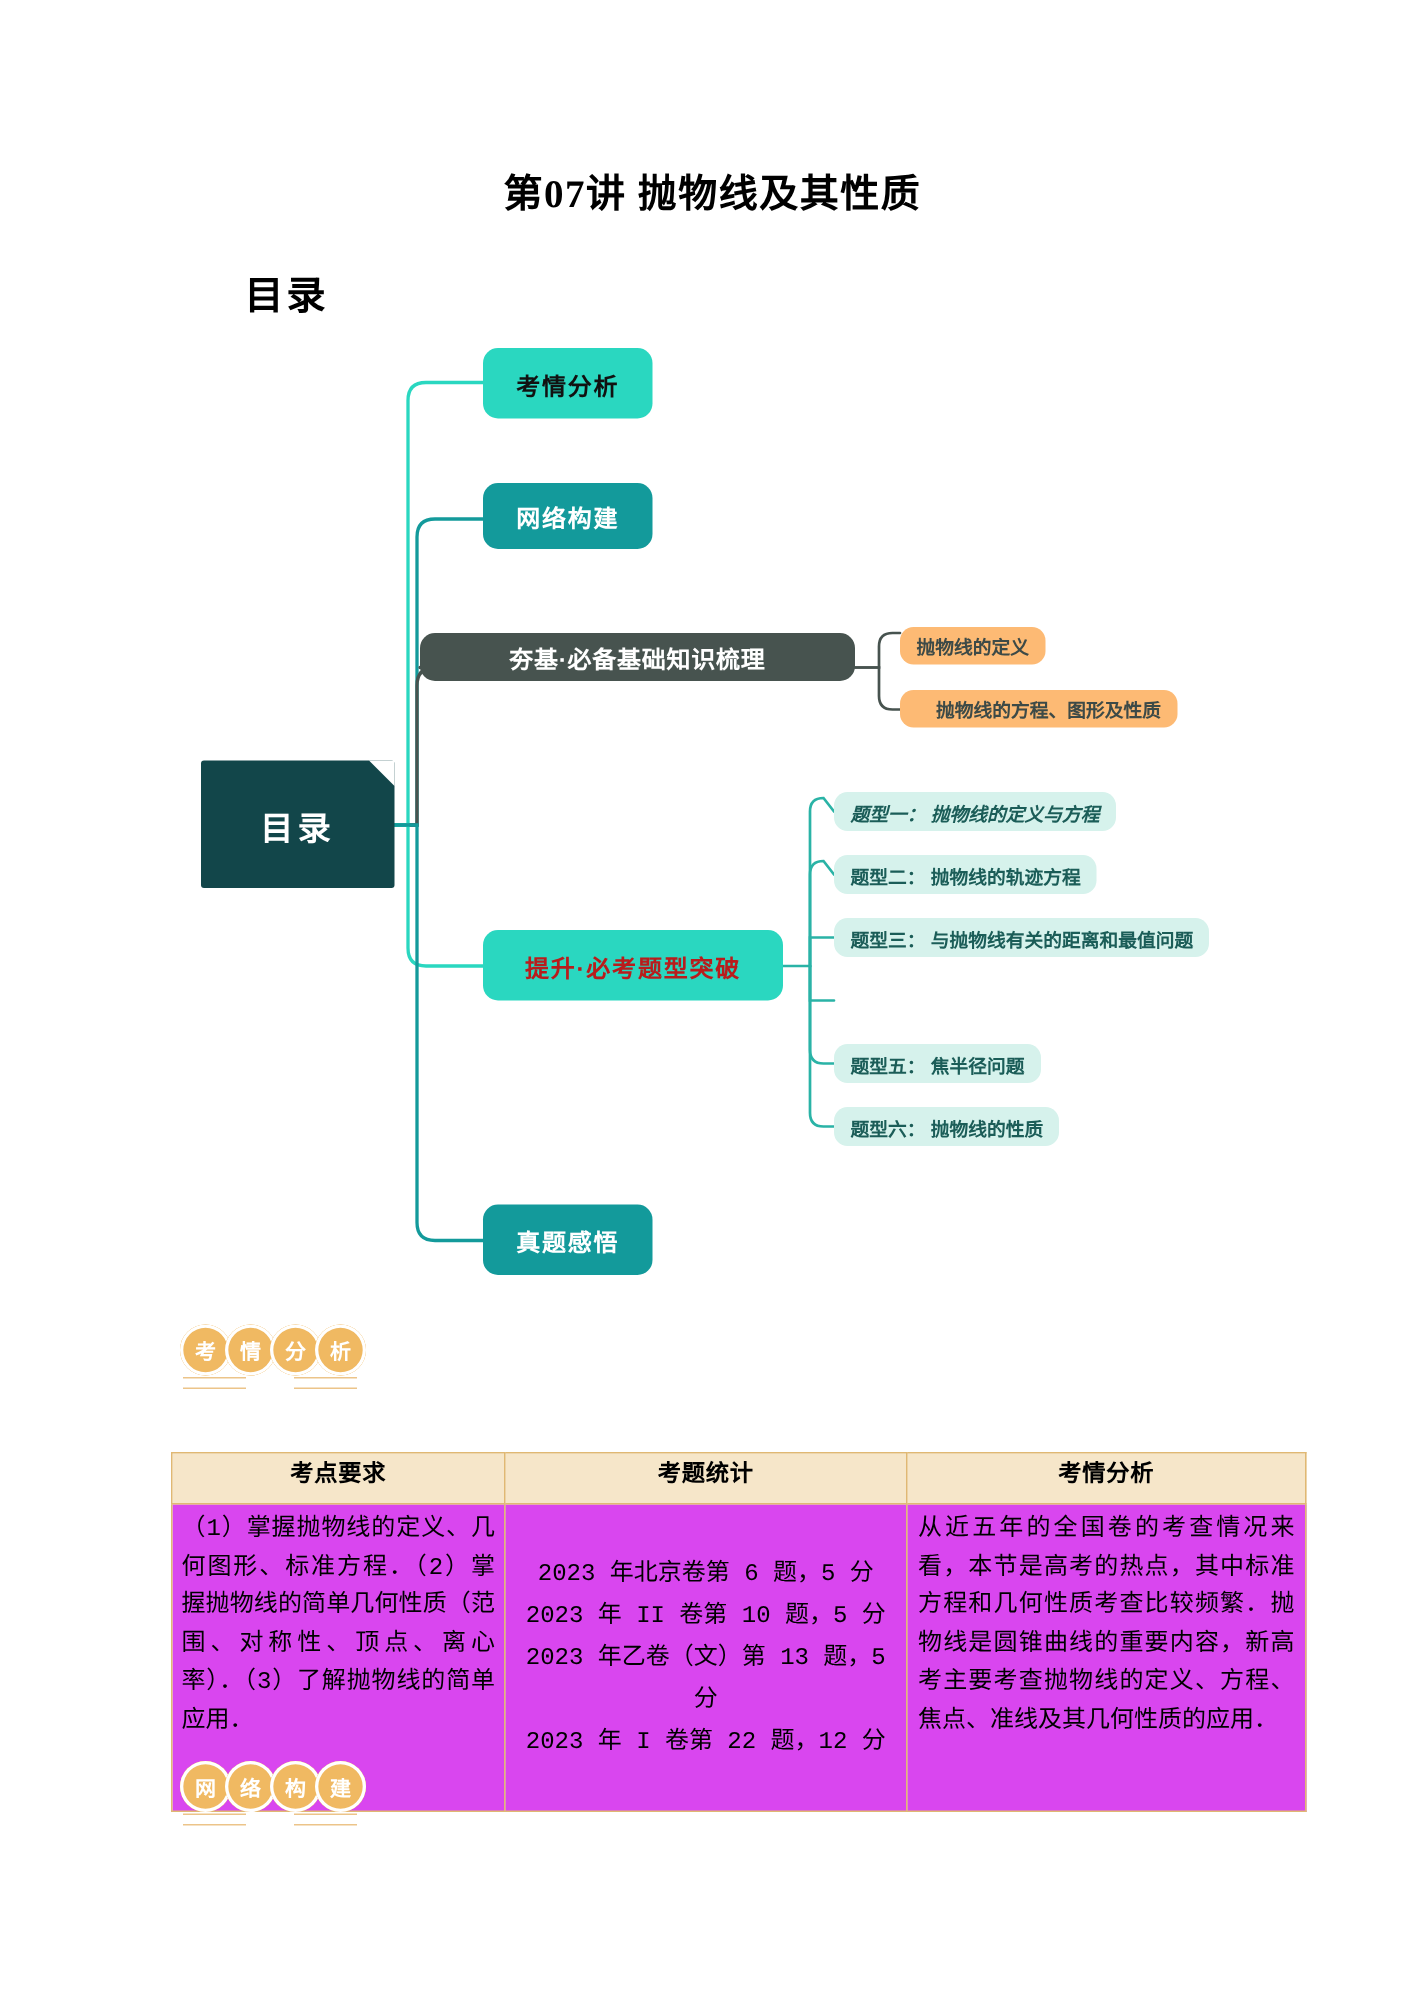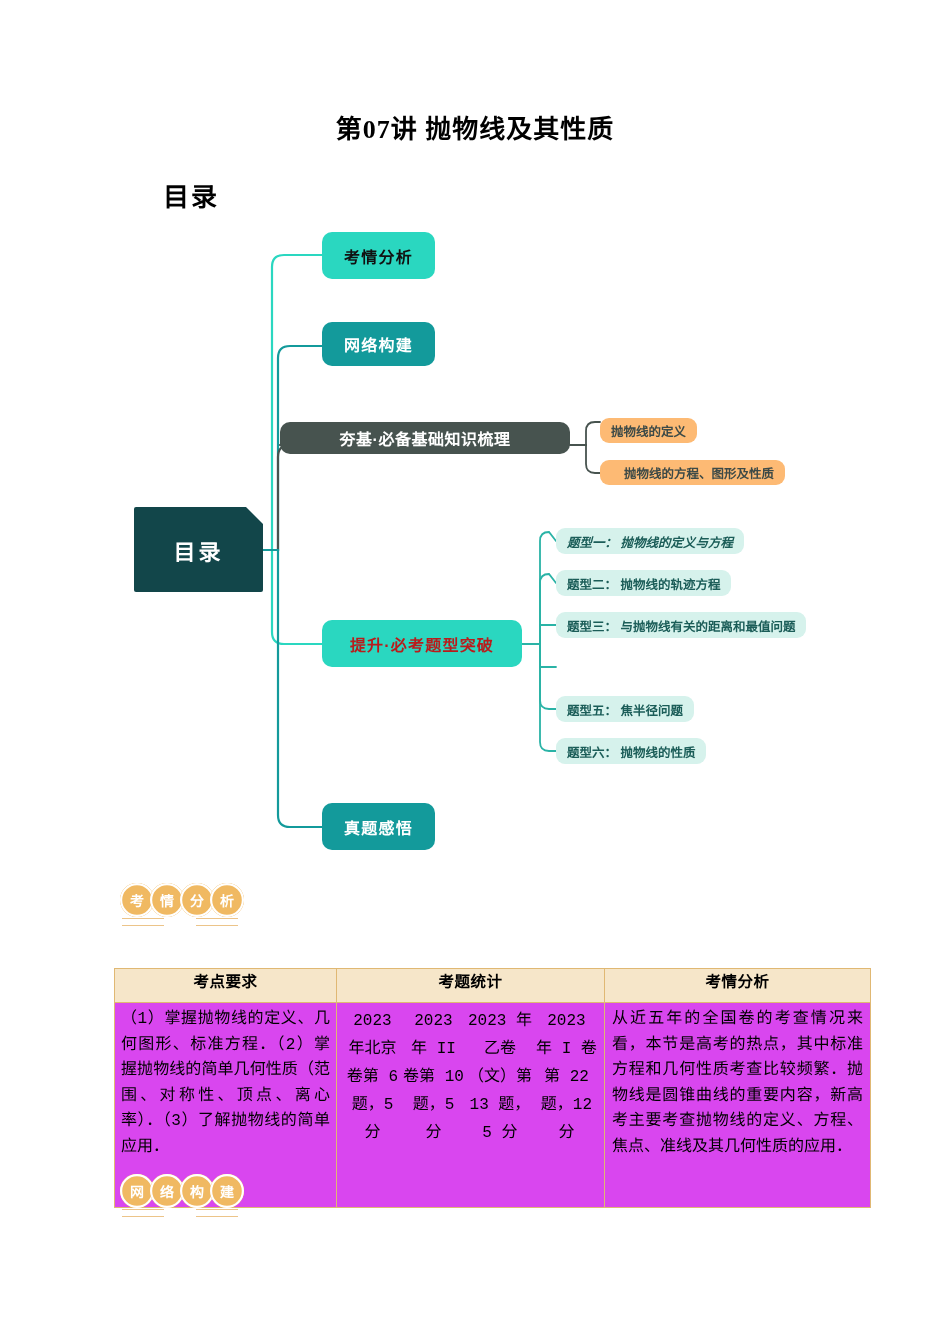--- a/index.html
+++ b/index.html
@@ -223,21 +223,21 @@
   .cell-req {
     padding: 4px 6px 8px 6px;
     text-align: justify;
     text-align-last: left;
     text-justify: inter-ideograph;
   }
   .cell-stats {
     padding: 4px 6px;
     text-align: center;
     display: flex;
-    flex-direction: row;
+    flex-direction: column;
     justify-content: center;
     min-height: 196px;
   }
   .cell-stats div { line-height: 28px; }
   .cell-analysis {
     padding: 4px 7px 8px 7px;
     text-align: justify;
     text-align-last: left;
     text-justify: inter-ideograph;
   }

